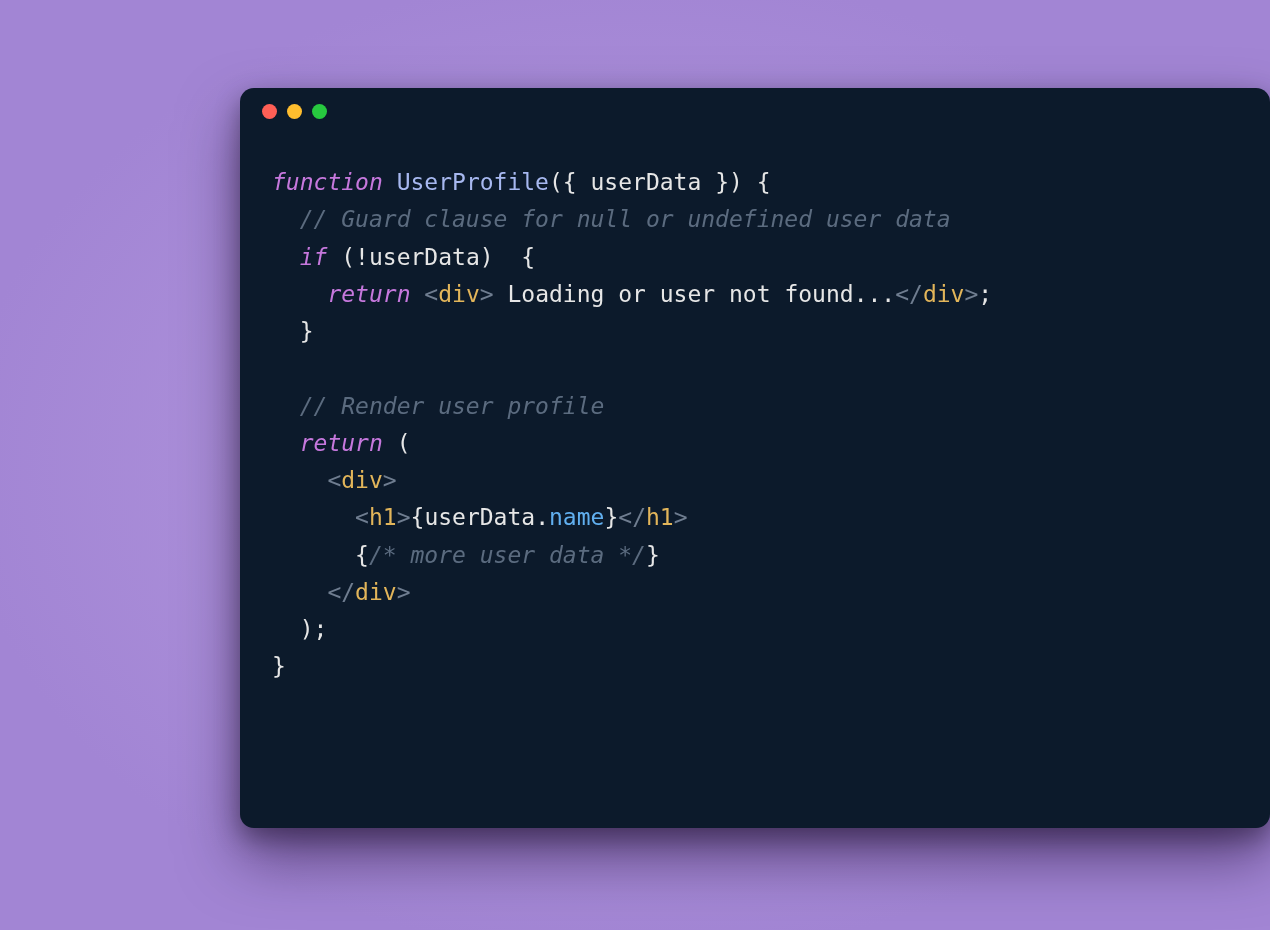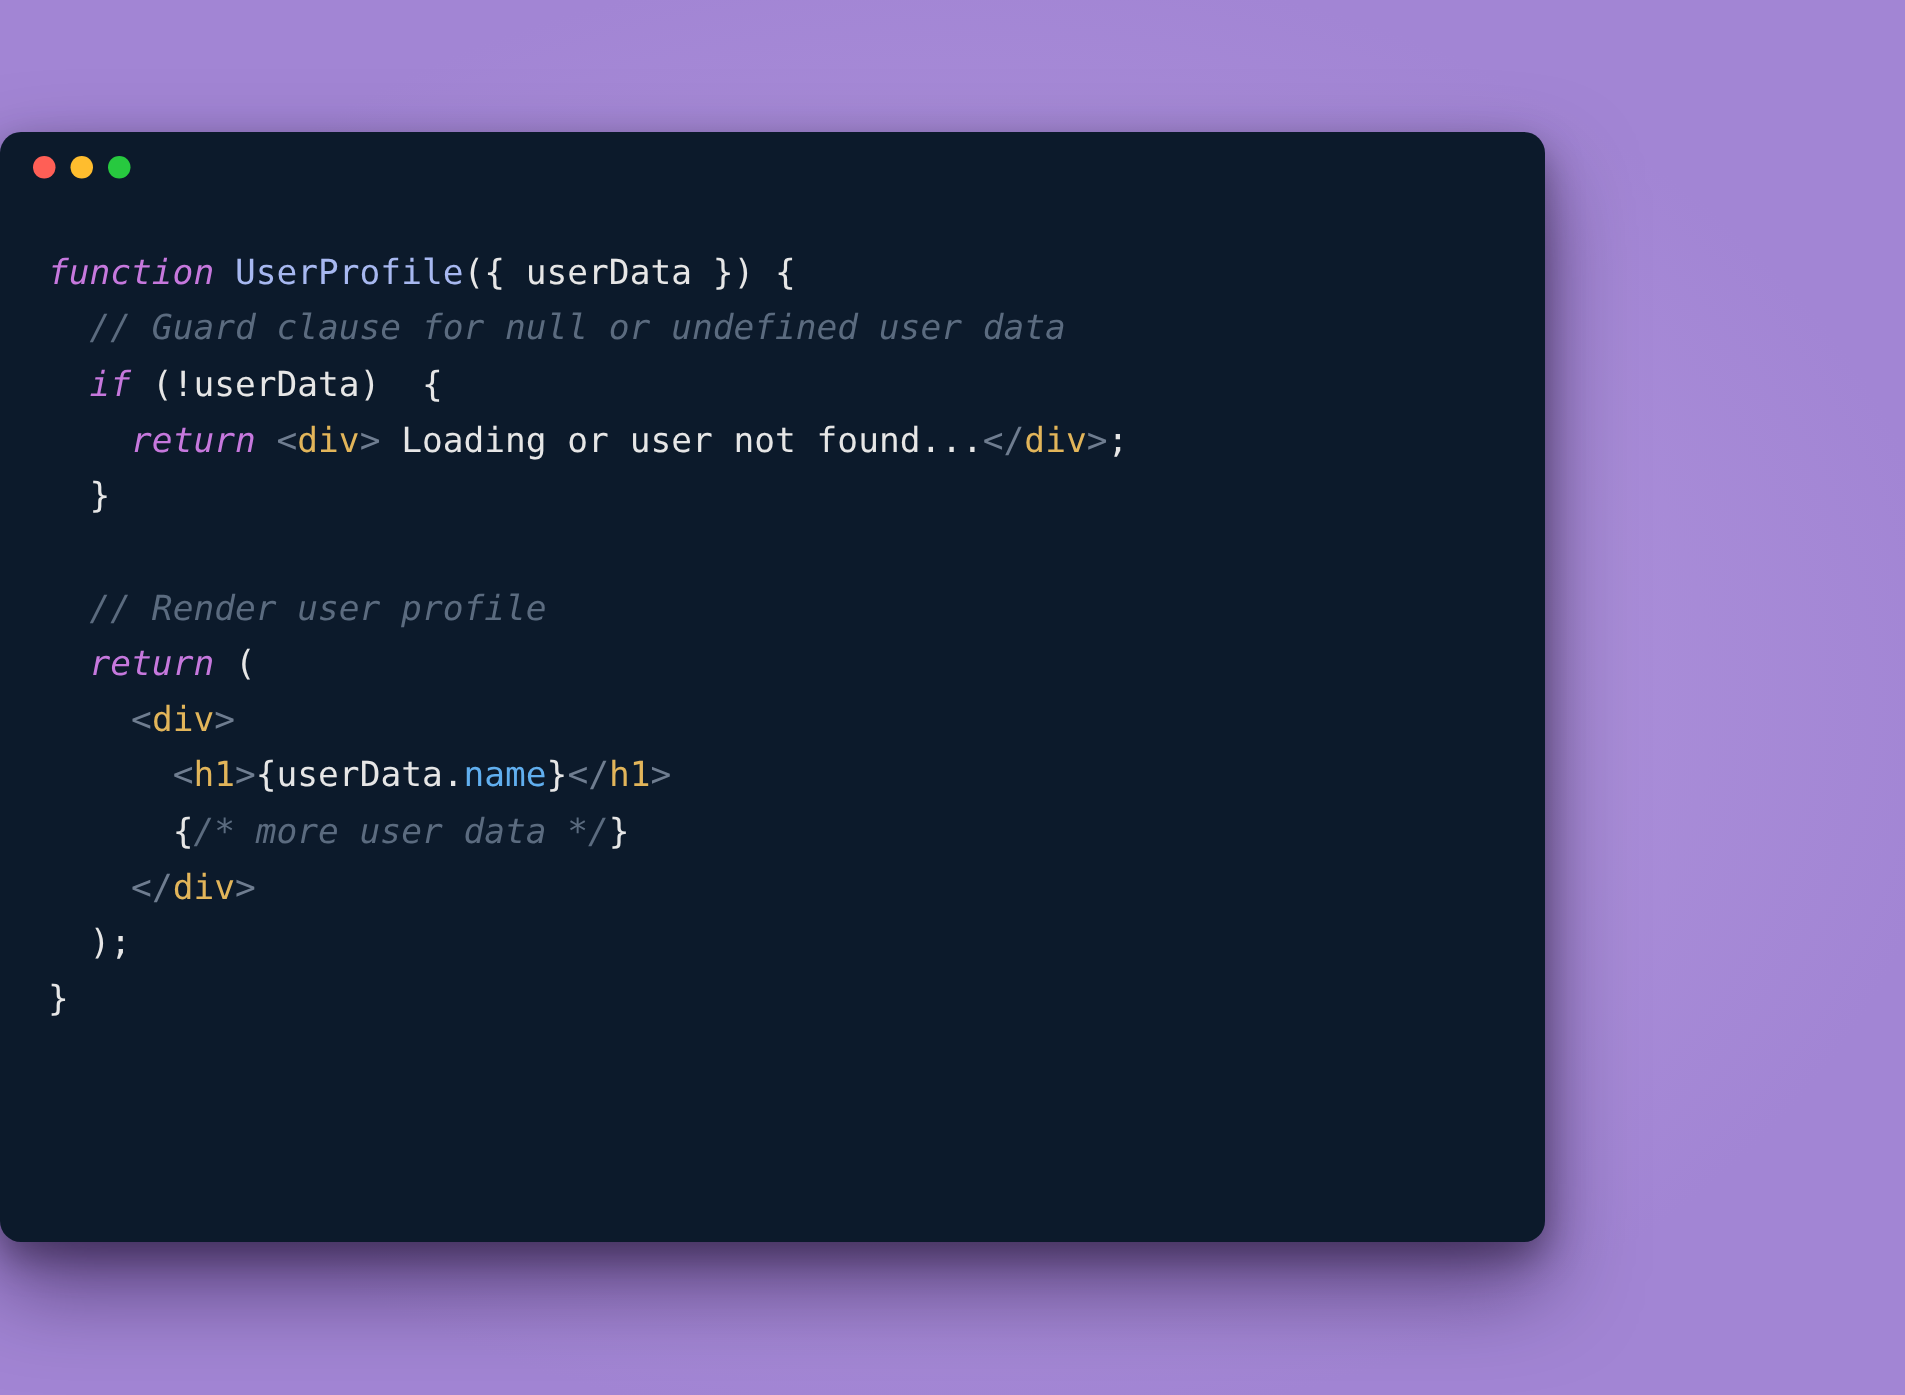--- a/index.html
+++ b/index.html
@@ -10,21 +10,21 @@
     background: #a78bd9;
     background: radial-gradient(ellipse at center, #b69be0 0%, #a285d4 75%);
     font-family: ui-monospace, SFMono-Regular, Menlo, Monaco, Consolas, monospace;
     overflow: hidden;
   }
   .stage {
     width: 1270px;
     height: 916px;
     display: flex;
     align-items: center;
-    justify-content: flex-start;
+    justify-content: flex-end;
   }
   .window {
     width: 1030px;
     height: 740px;
     background: #0c1a2b;
     border-radius: 14px;
     box-shadow: 0 30px 60px rgba(20, 0, 40, 0.5), 0 10px 25px rgba(0,0,0,0.35);
     position: relative;
     box-sizing: border-box;
   }

